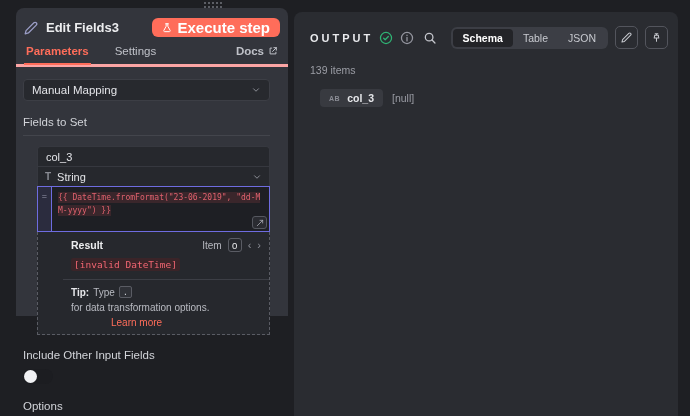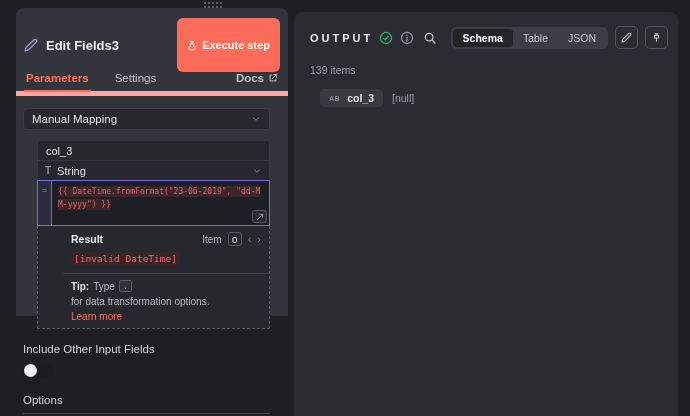--- a/index.html
+++ b/index.html
@@ -25,26 +25,26 @@
     position:absolute; left:204px; top:2px; display:grid;
     grid-template-columns:repeat(5,4px); grid-template-rows:repeat(2,4px);
   }
   .drag-dots i { width:2px; height:2px; border-radius:50%; background:#72747c; }
 
   
   .np-header { display:flex; align-items:center; padding:10px 8px 0 8px; }
   .np-title { font-size:13px; font-weight:bold; color:#ecedef; margin-left:8px; }
   .exec-btn {
     margin-left:auto; background:#ff6d5a; color:#fff; border:none; border-radius:6px;
-    font-size:11px; font-weight:bold; padding:21px 10px; display:flex; align-items:center; gap:5px;
+    font-size:15px; font-weight:bold; padding:1px 10px; display:flex; align-items:center; gap:5px;
     font-family:inherit; cursor:pointer;
   }
   .np-tabs {
-    display:flex; align-items:flex-end; margin-top:0; padding:0 10px 0 8px;
-    border-bottom:5px solid #fca5a5; height:24px;text-align:center;
+    display:flex; align-items:flex-end; margin-top:6px; padding:0 10px 0 8px;
+    border-bottom:3px solid #fca5a5; height:24px;text-align:center;
   }
   .tab { font-size:11.5px; padding:0 2px 7px; margin-right:22px; color:#bfc1c8; cursor:pointer; position:relative; }
   .tab.active { color:#ff6d5a; font-weight:bold; }
   .tab.active::after { content:""; position:absolute; left:0; right:0; bottom:-1px; height:2px; background:#ff6d5a; }
   .docs-link { margin-left:auto; display:flex; align-items:center; gap:4px; color:#bfc1c8; font-size:11.5px; font-weight:bold; padding-bottom:7px; cursor:pointer; }
 
   
   .np-body { padding:12px 18px 0 7px; }
   .param-label { font-size:11.5px; color:#d2d4d9; margin-bottom:6px; }
   .select-box {
@@ -95,21 +95,21 @@
     display:inline-block; margin:2px 8px 8px; font-family:"DejaVu Sans Mono", monospace;
     font-size:9.5px; color:#f26672; background:#3a2428; padding:1px 3px; border-radius:2px;
   }
   .preview-divider { height:1px; background:#3c3e45; }
   .tip-row { padding:6px 8px; font-size:10px; color:#b9bbc2; display:flex; align-items:center; gap:4px; flex-wrap:wrap; }
   .tip-bold { font-weight:bold; color:#e6e7ea; }
   .keycap {
     border:1px solid #5a5c64; border-radius:2px; background:#2f3137; padding:0 3px;
     font-family:"DejaVu Sans Mono", monospace; font-size:9px; color:#c8cad0;
   }
-  .tip-link { color:#ff6d5a; cursor:pointer; }
+  .tip-link { color:#ff6d5a; cursor:pointer;margin-left:40px; }
 
   .toggle-block { margin-top:14px; }
   .toggle {
     margin-top:8px; width:30px; height:15px; border-radius:8px; background:#1c1d21;
     position:relative; cursor:pointer;
   }
   .toggle .knob { position:absolute; left:1px; top:1px; width:13px; height:13px; border-radius:50%; background:#f1f2f4; }
 
   .options-label { font-size:11.5px; color:#d2d4d9; margin-top:16px; padding-bottom:7px; border-bottom:1px solid #43454c; }
 
@@ -186,20 +186,21 @@
   <div class="np-body">
     <div class="select-box">
       <span>Manual Mapping</span>
       <span class="chev">
         <svg width="10" height="10" viewBox="0 0 24 24" fill="none" stroke="currentColor" stroke-width="2.4" stroke-linecap="round" stroke-linejoin="round">
             <path d="m6 9 6 6 6-6"></path>
           </svg>
       </span>
     </div>
 
+    <div class="section-label">Fields to Set</div>
 
     <div class="field-card">
       <div class="fld-name">col_3</div>
 
       <div class="fld-type">
         <span class="type-glyph">T</span>
         <span>String</span>
         <span class="chev">
           <svg width="10" height="10" viewBox="0 0 24 24" fill="none" stroke="currentColor" stroke-width="2.4" stroke-linecap="round" stroke-linejoin="round">
               <path d="m6 9 6 6 6-6"></path>

